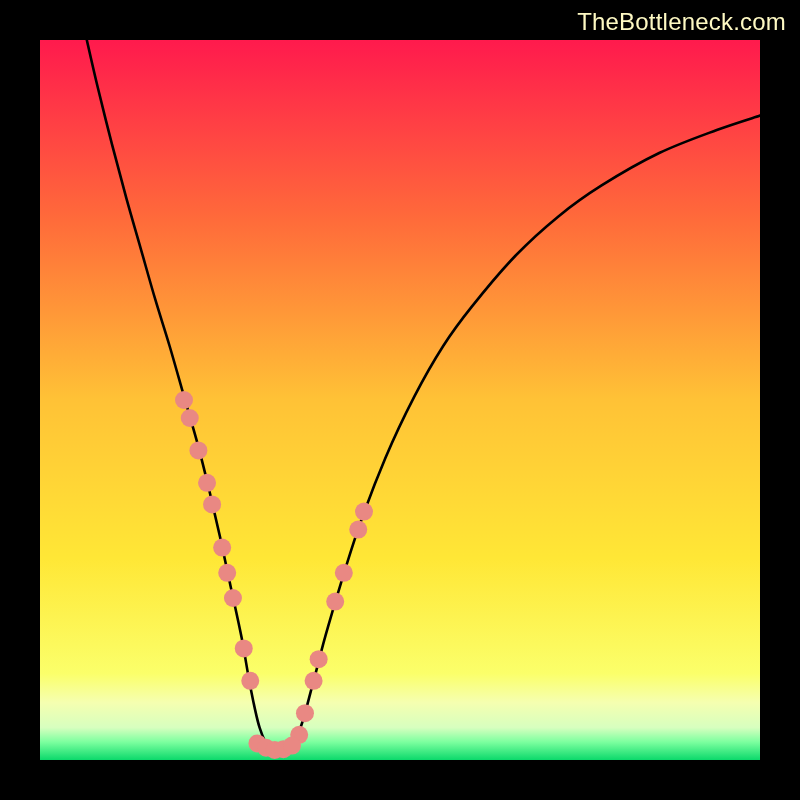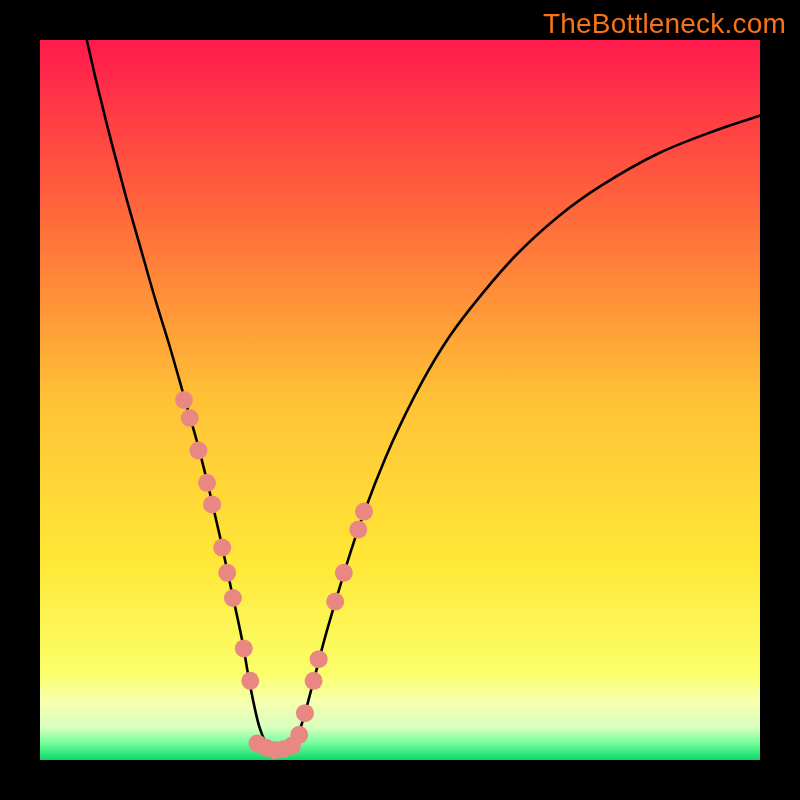--- a/index.html
+++ b/index.html
@@ -31,22 +31,22 @@
     position: absolute;
     left: 0;
     top: 0;
     width: 100%;
     height: 100%;
   }
   .watermark {
     position: absolute;
     top: 8px;
     right: 14px;
-    color: #f97316;
-    font-size: 28px;
+    color: #fef9c3;
+    font-size: 24px;
     letter-spacing: 0.2px;
     font-weight: 500;
   }
   svg.curve {
     position: absolute;
     left: 0;
     top: 0;
     width: 100%;
     height: 100%;
   }

